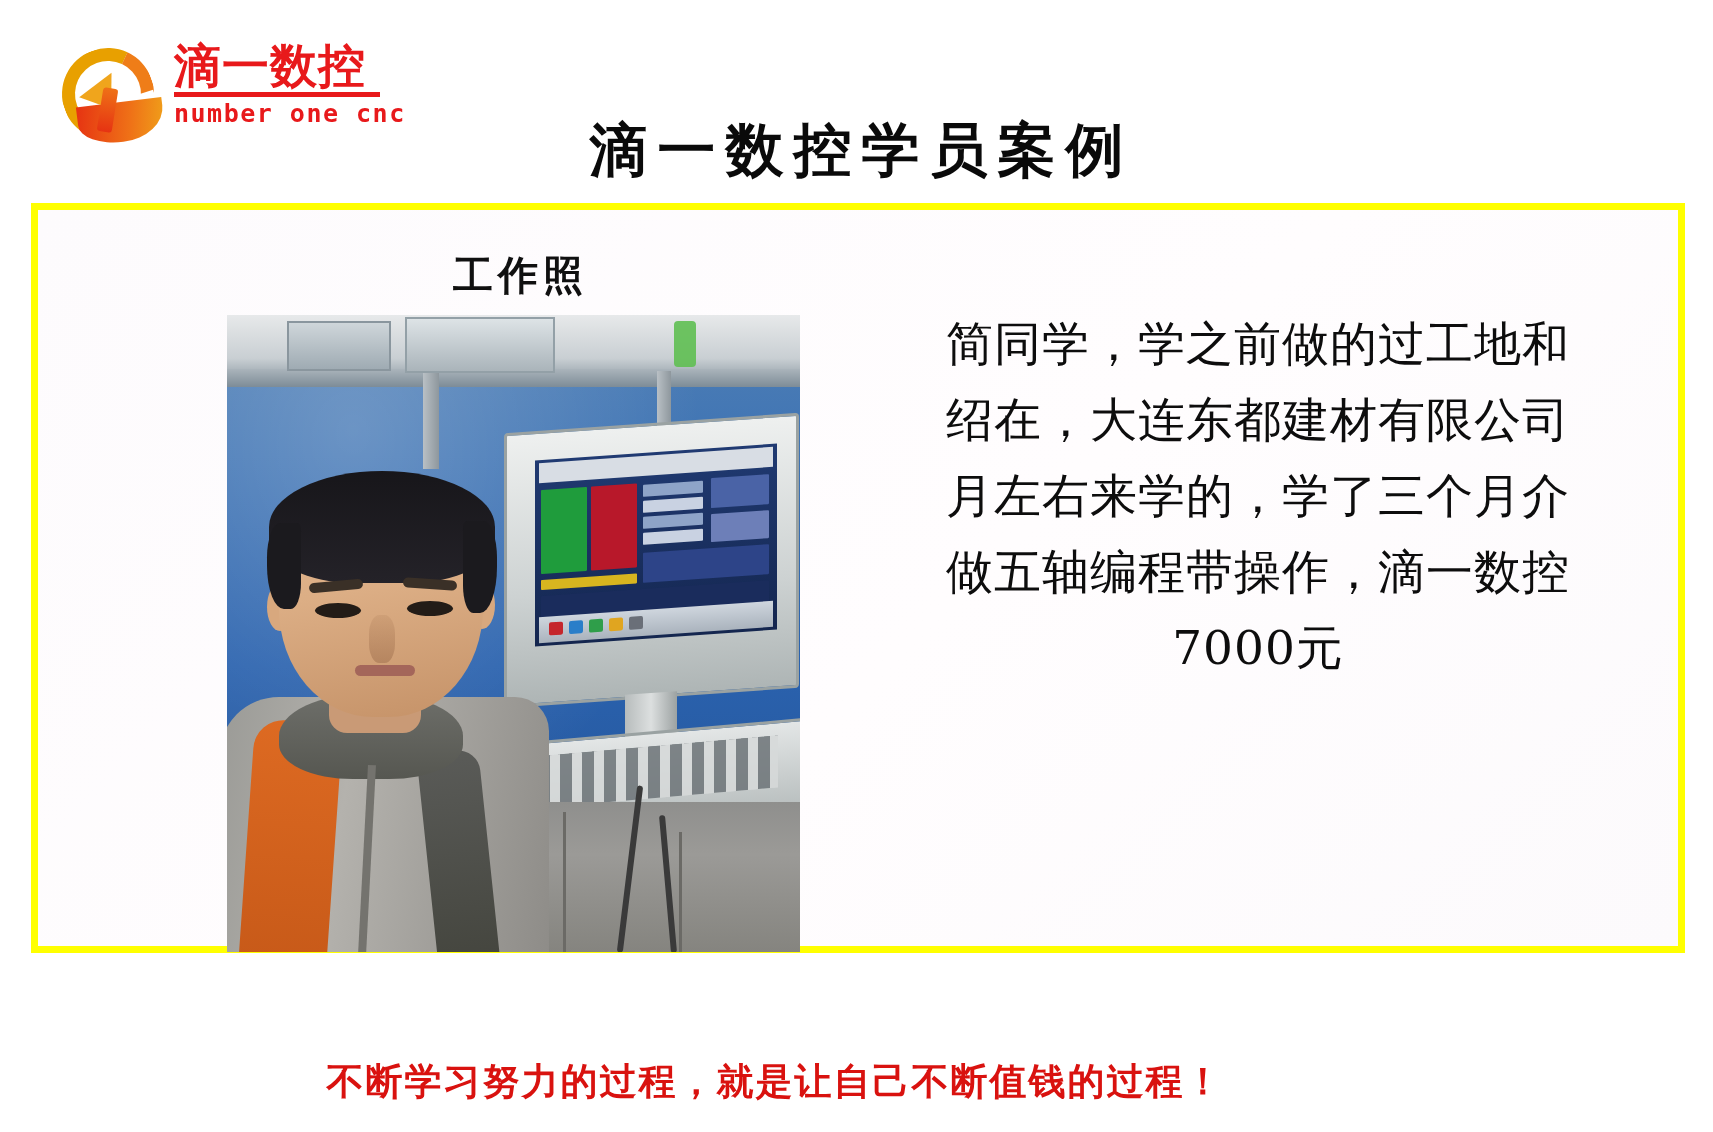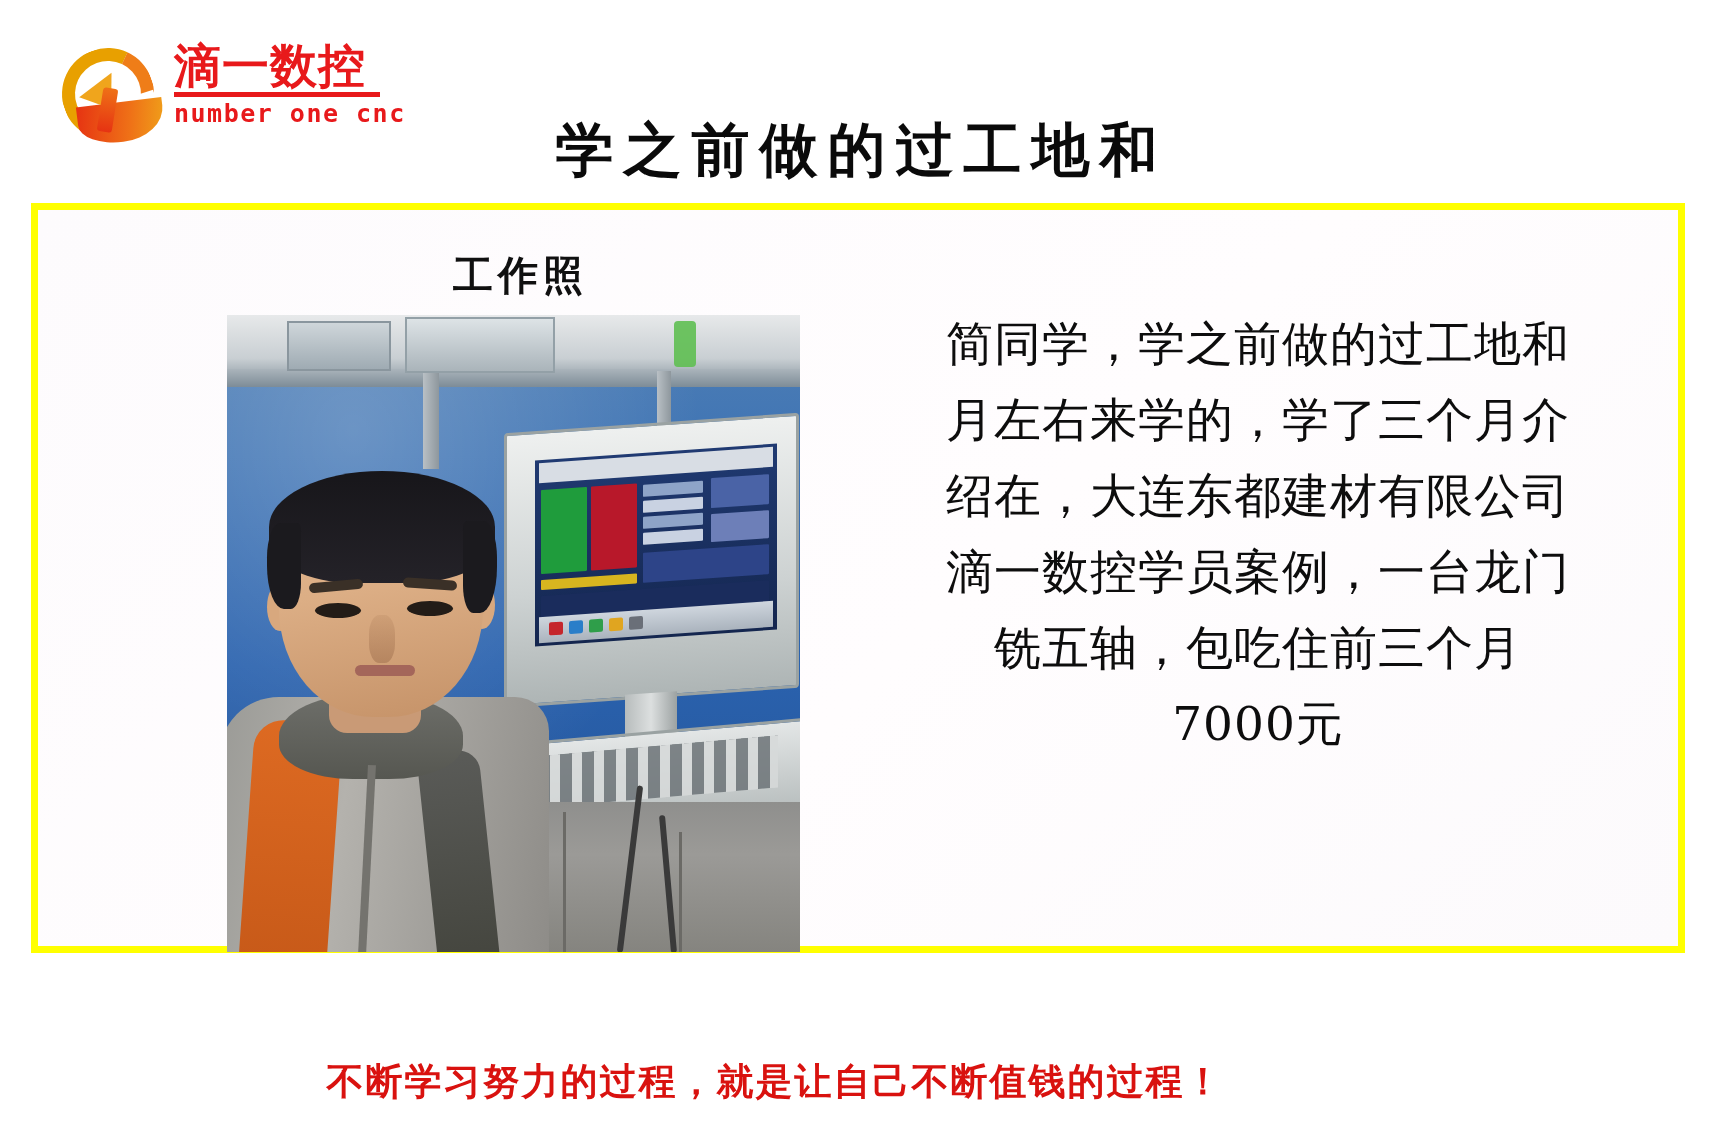--- a/index.html
+++ b/index.html
@@ -255,21 +255,21 @@
       <div class="arrow"></div>
       <div class="stem"></div>
     </div>
     <div class="logo-text">
       <div class="logo-cn">滴一数控</div>
       <div class="logo-rule"></div>
       <div class="logo-en">number one cnc</div>
     </div>
   </div>
 
-  <div class="page-title">学之前做的过工地和</div>
+  <div class="page-title">滴一数控学员案例</div>
 </div>
 
 <div class="frame">
 
   <div class="photo-caption">工作照</div>
 
   <div class="photo">
     <div class="tarp"></div>
     <div class="tarp-shade"></div>
     <div class="ceiling"></div>
@@ -336,21 +336,20 @@
       <div class="brow-r"></div>
       <div class="eye-l"></div>
       <div class="eye-r"></div>
       <div class="nose"></div>
       <div class="mouth"></div>
     </div>
   </div>
 
   <div class="body-text">
     <p>简同学，学之前做的过工地和</p>
+    <p>绍在，大连东都建材有限公司</p>
     <p>月左右来学的，学了三个月介</p>
-    <p>绍在，大连东都建材有限公司</p>
-    <p>滴一数控学员案例，一台龙门</p>
-    <p>铣五轴，包吃住前三个月</p>
+    <p>做五轴编程带操作，滴一数控</p>
     <p>7000元</p>
   </div>
 </div>
 
 <div class="footer">不断学习努力的过程，就是让自己不断值钱的过程！</div>
 
 </body></html>

